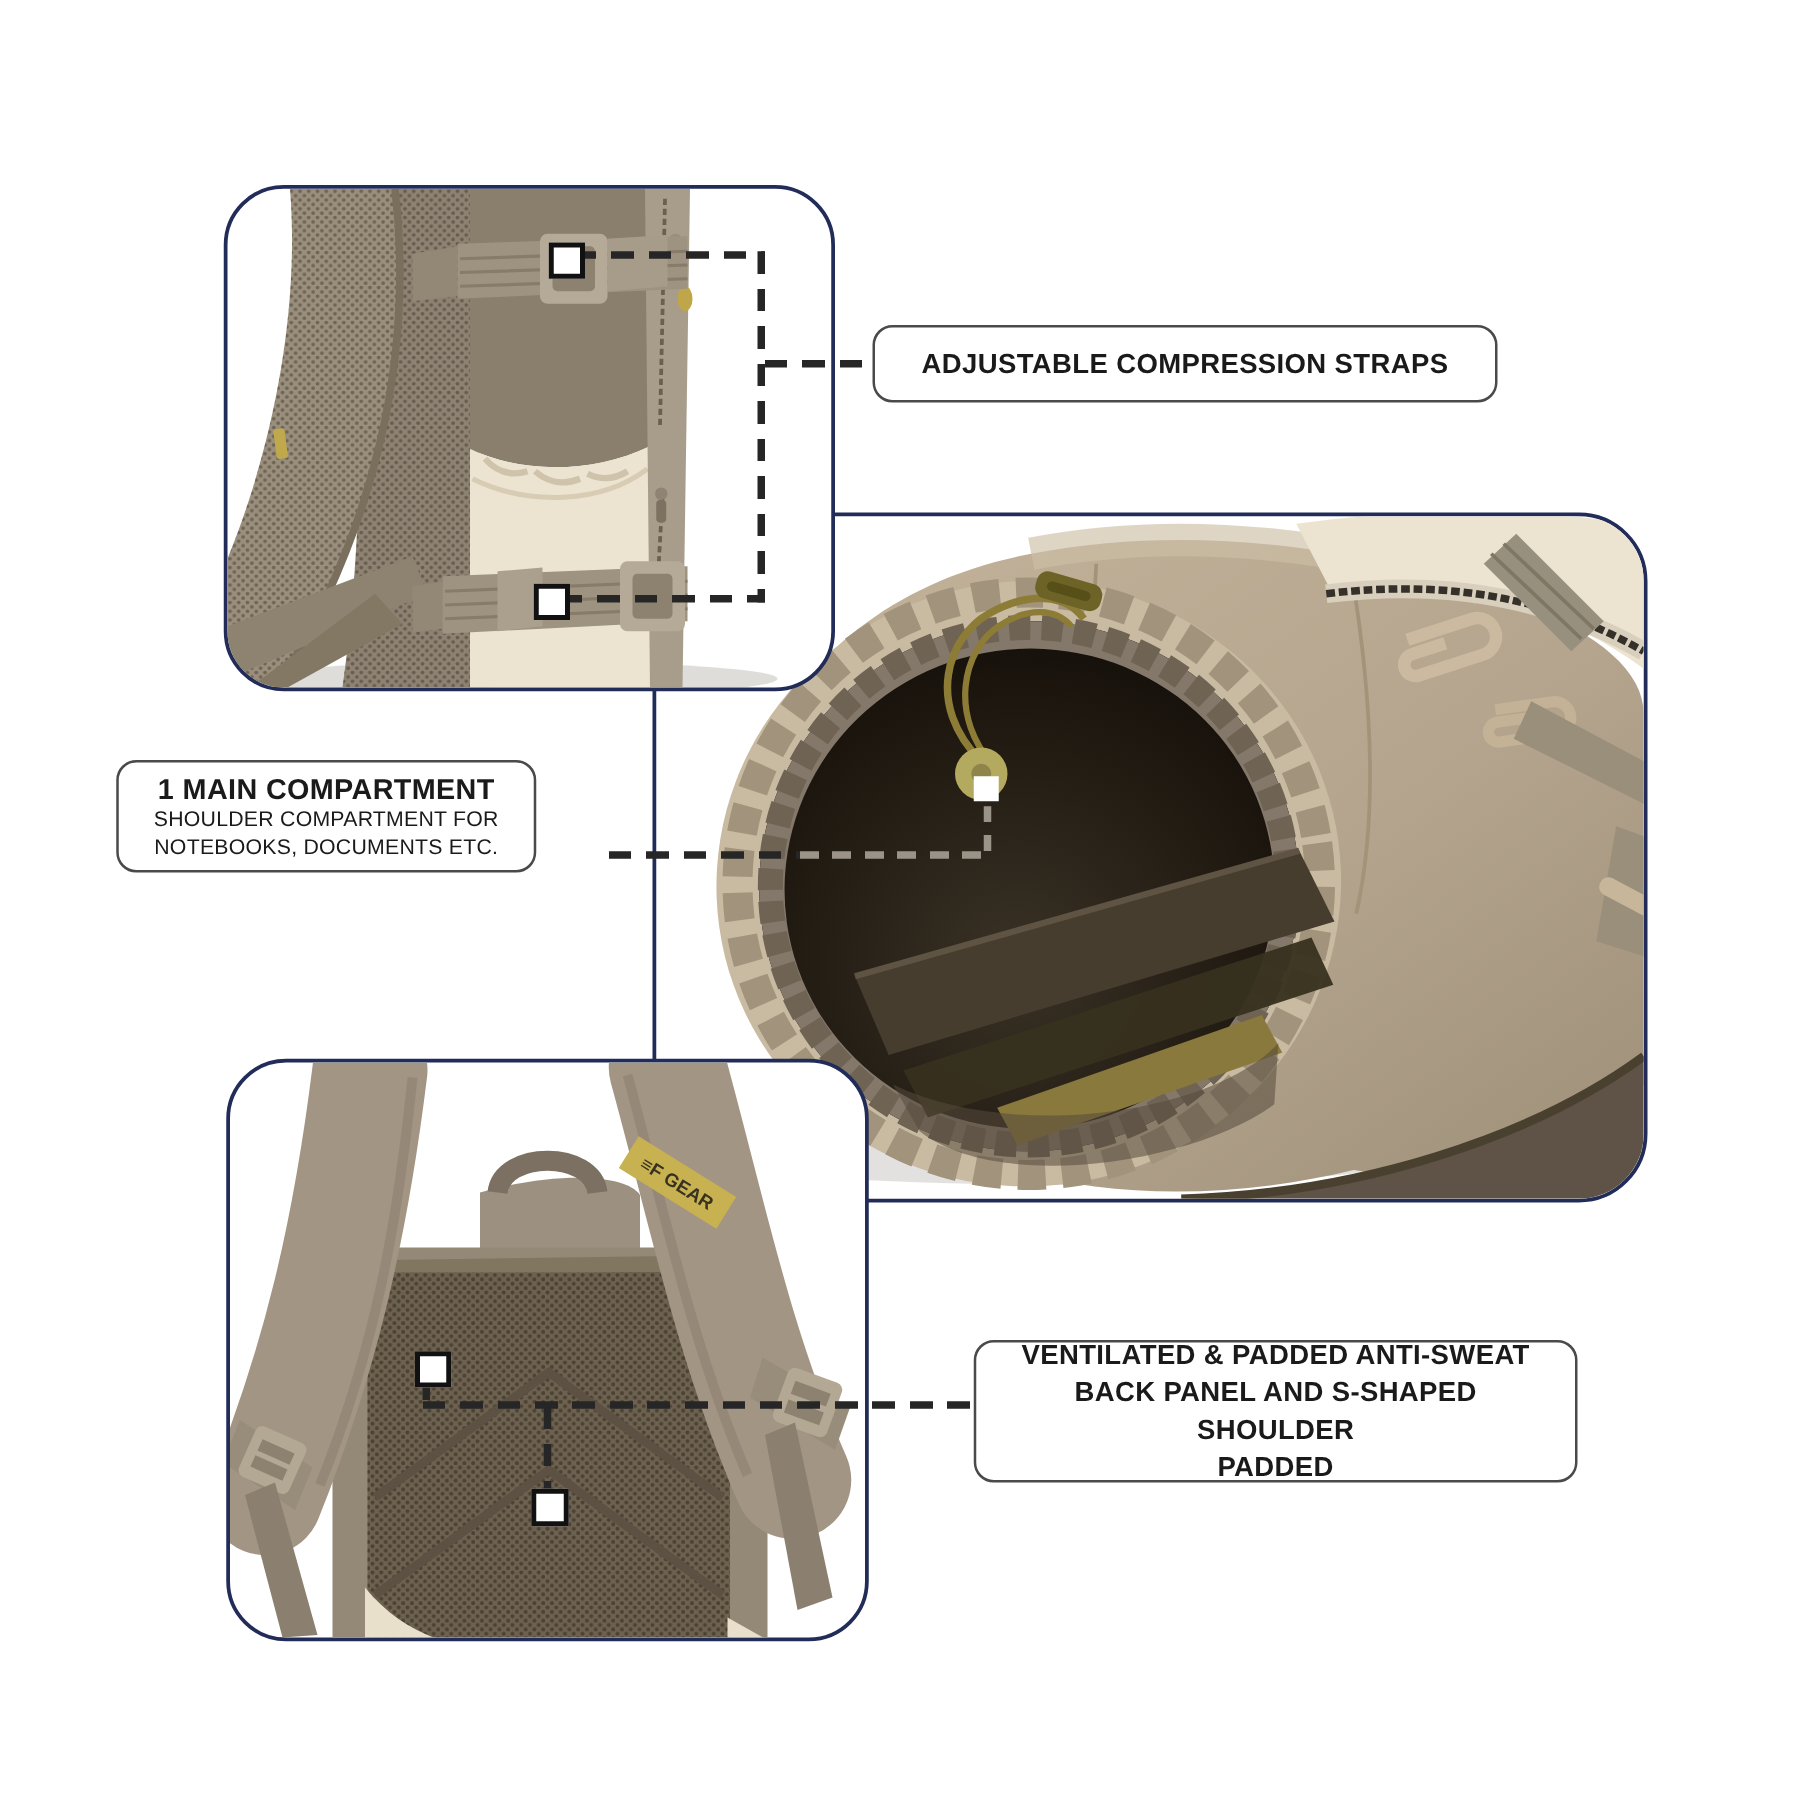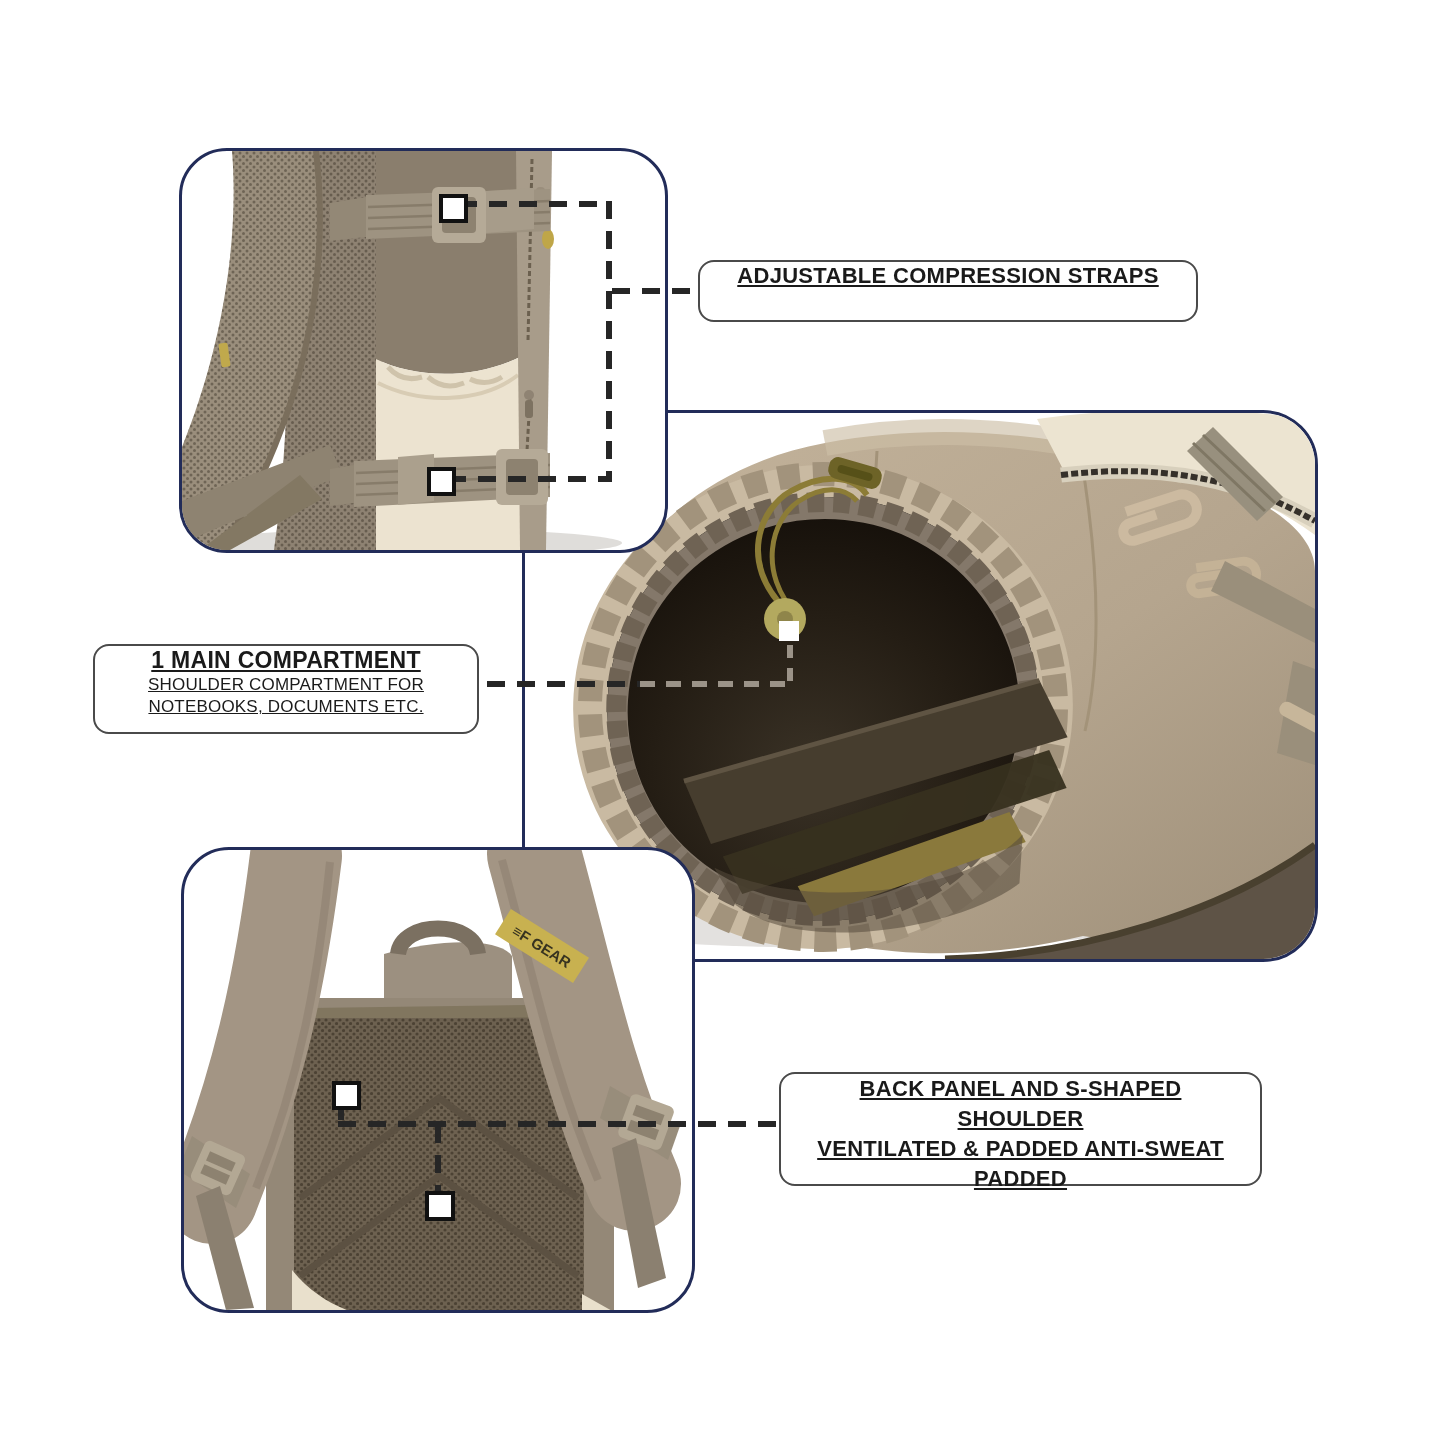--- a/index.html
+++ b/index.html
@@ -10,26 +10,26 @@
   .panel{position:absolute;background:#fff;border:3px solid var(--panel_border,#222c59);
          overflow:hidden;box-sizing:border-box;}
   .panel svg{position:absolute;left:0;top:0;display:block;}
   #panel-main{left:522px;top:410px;width:796px;height:552px;border-radius:55px;z-index:1;}
   #panel-side{left:179px;top:148px;width:489px;height:405px;border-radius:48px;z-index:2;}
   #panel-back{left:181px;top:847px;width:514px;height:466px;border-radius:48px;z-index:2;}
 
   
   .callout{position:absolute;background:#fff;border:2px solid var(--callout_border,#4a4a4a);
            border-radius:16px;display:flex;flex-direction:column;align-items:center;
-           justify-content:flex-start;text-align:center;color:var(--callout_text,#1a1a1a);
-           z-index:6;box-sizing:border-box;text-decoration:underline;}
+           justify-content:center;text-align:center;color:var(--callout_text,#1a1a1a);
+           z-index:6;box-sizing:border-box;}
   .callout .c-title{font-weight:bold;font-size:22px;letter-spacing:.3px;line-height:28px;}
   .callout .c-sub{font-size:17px;line-height:22px;letter-spacing:.2px;}
   #callout-compression{left:698px;top:260px;width:500px;height:62px;}
-  #callout-main{left:93px;top:644px;width:386px;height:90px;}
+  #callout-main{left:93px;top:608px;width:336px;height:90px;}
   #callout-back{left:779px;top:1072px;width:483px;height:114px;padding:0 14px;}
   #callout-back .c-title{font-size:22px;line-height:30px;}
 
   
   .dash-h{position:absolute;height:6px;z-index:5;
     background-image:repeating-linear-gradient(90deg,var(--connector,#262626) 0 18px,transparent 18px 30px);}
   .dash-v{position:absolute;width:6px;z-index:5;
     background-image:repeating-linear-gradient(180deg,var(--connector,#262626) 0 18px,transparent 18px 30px);}
   .dash-h.light{background-image:repeating-linear-gradient(90deg,var(--connector_light,#9b9388) 0 15px,transparent 15px 26px);}
   .dash-v.light{background-image:repeating-linear-gradient(180deg,var(--connector_light,#9b9388) 0 13px,transparent 13px 23px);}
@@ -218,22 +218,22 @@
     <div class="c-title">ADJUSTABLE COMPRESSION STRAPS</div>
   </div>
 
   <div class="callout" id="callout-main">
     <div class="c-title" style="font-size:23px;">1 MAIN COMPARTMENT</div>
     <div class="c-sub">SHOULDER COMPARTMENT FOR</div>
     <div class="c-sub">NOTEBOOKS, DOCUMENTS ETC.</div>
   </div>
 
   <div class="callout" id="callout-back">
+    <div class="c-title">VENTILATED &amp; PADDED ANTI-SWEAT</div>
     <div class="c-title">BACK PANEL AND S-SHAPED SHOULDER</div>
-    <div class="c-title">VENTILATED &amp; PADDED ANTI-SWEAT</div>
     <div class="c-title">PADDED</div>
   </div>
 
   <div class="dash-h" style="left:459px;top:201px;width:153px;"></div>
   <div class="dash-v" style="left:606px;top:201px;height:281px;"></div>
   <div class="dash-h" style="left:448px;top:476px;width:164px;"></div>
   <div class="dash-h" style="left:612px;top:288px;width:86px;"></div>
 
   <div class="dash-h" style="left:487px;top:681px;width:153px;"></div>
   <div class="dash-h light" style="left:640px;top:681px;width:153px;"></div>

